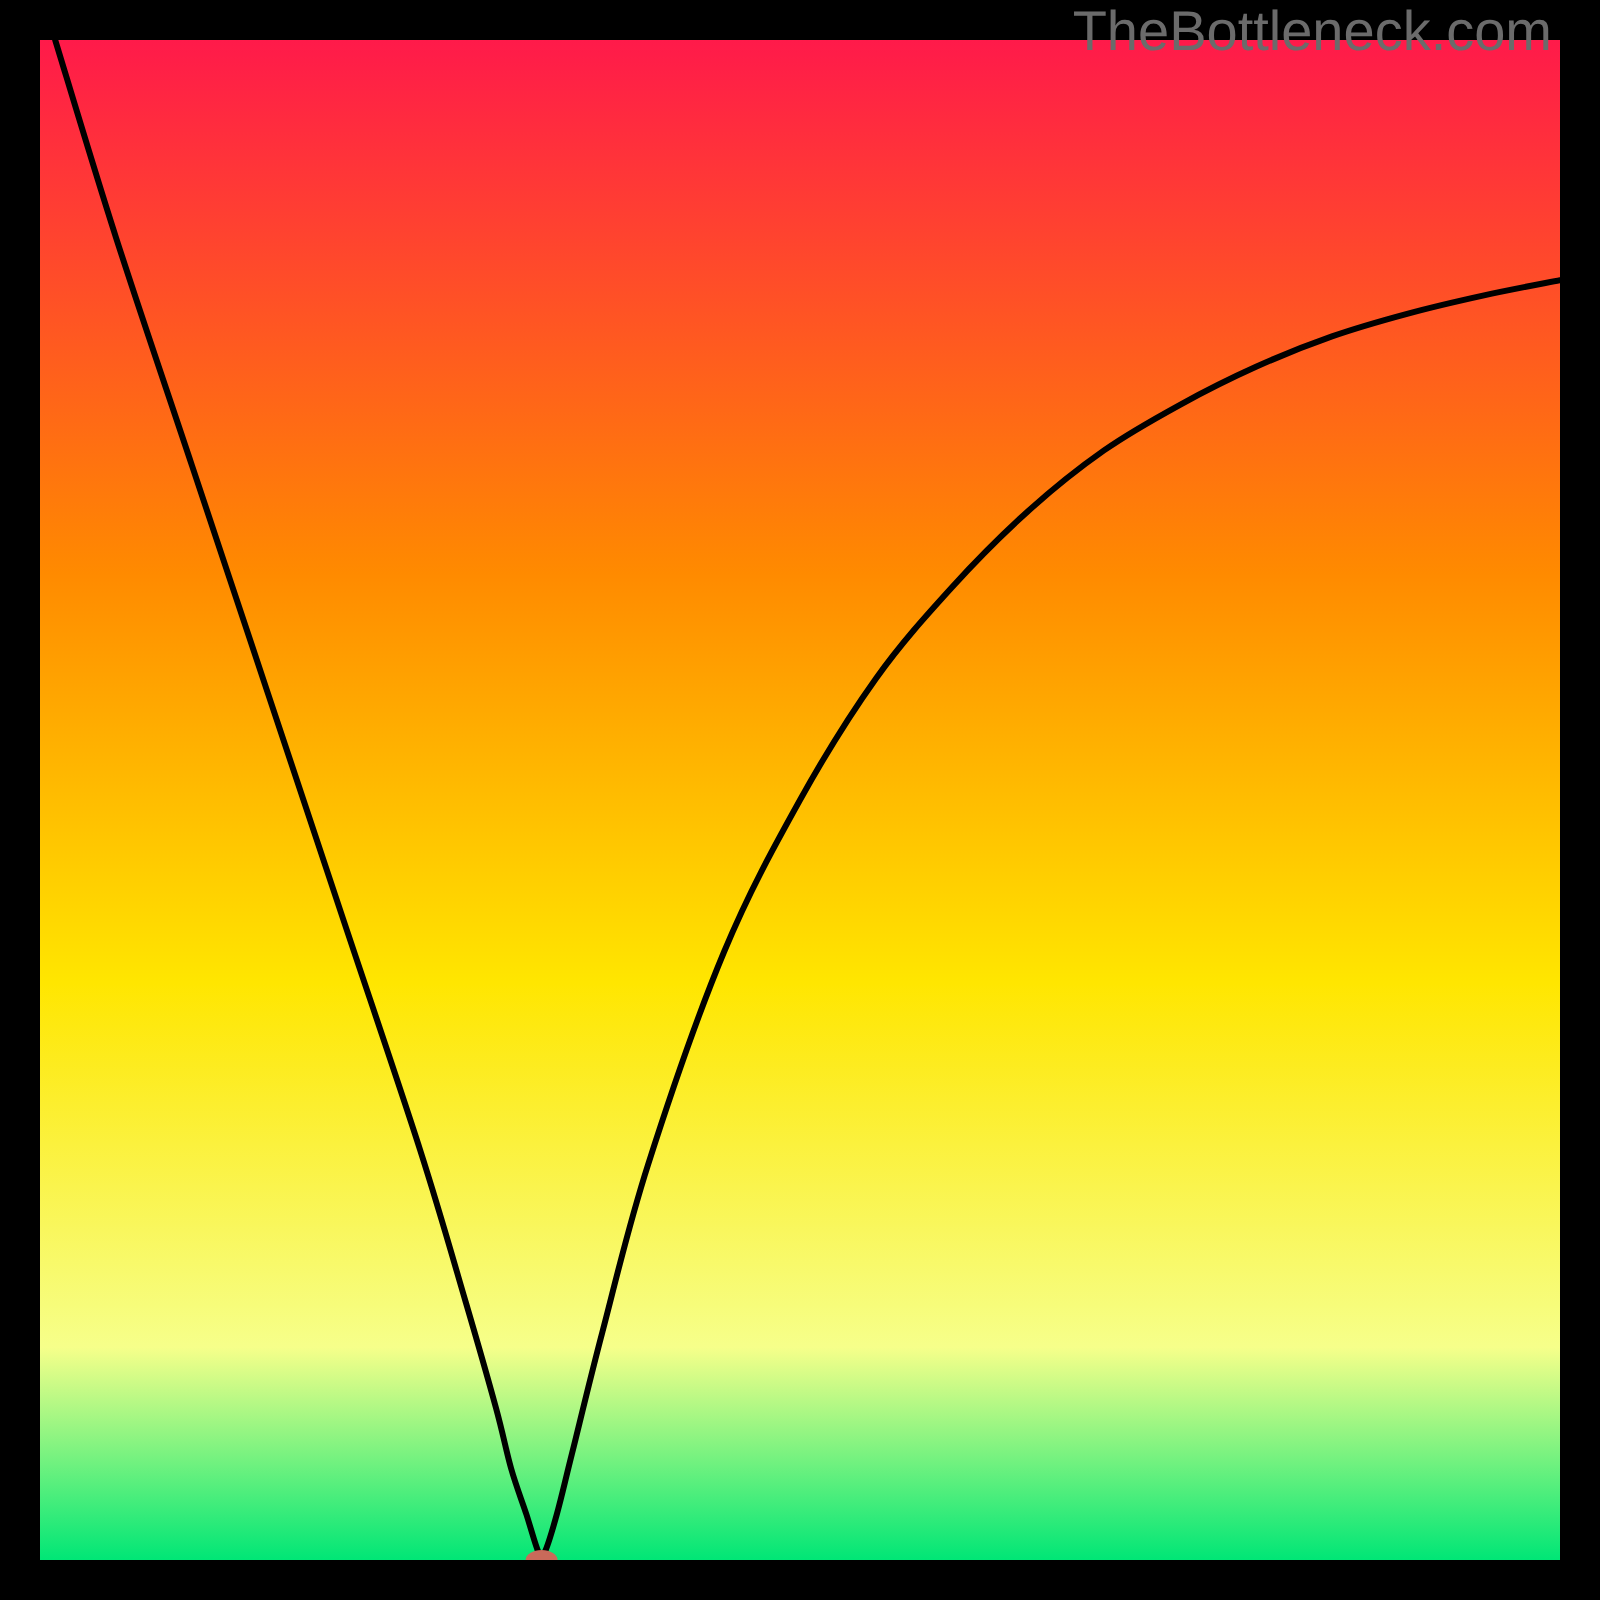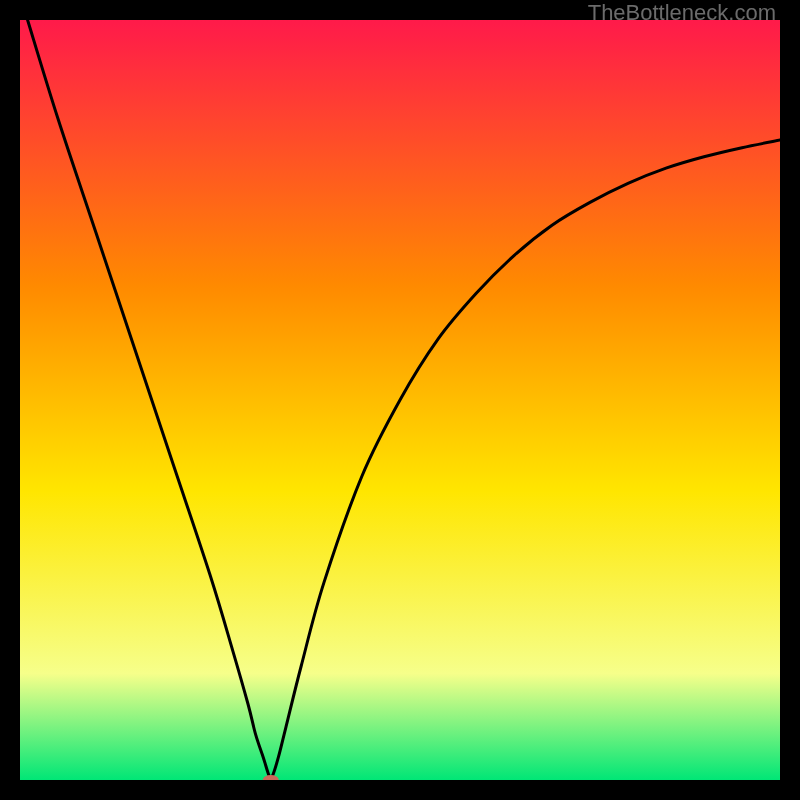--- a/index.html
+++ b/index.html
@@ -21,21 +21,21 @@
     left: 20px;
     top: 20px;
     width: 760px;
     height: 760px;
   }
   .watermark {
     position: absolute;
     top: 0px;
     right: 24px;
     font-family: Arial, sans-serif;
-    font-size: 22px;
+    font-size: 28px;
     font-weight: 500;
     color: #6b6b6b;
     z-index: 10;
     margin-left: 40px;
   }
   svg {
     display: block;
   }
 </style>
 </head>

